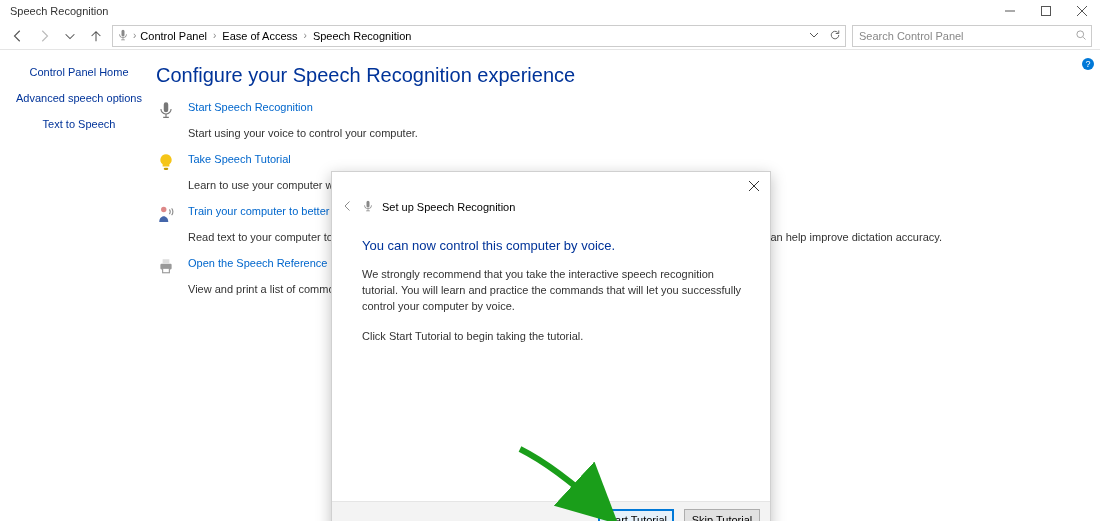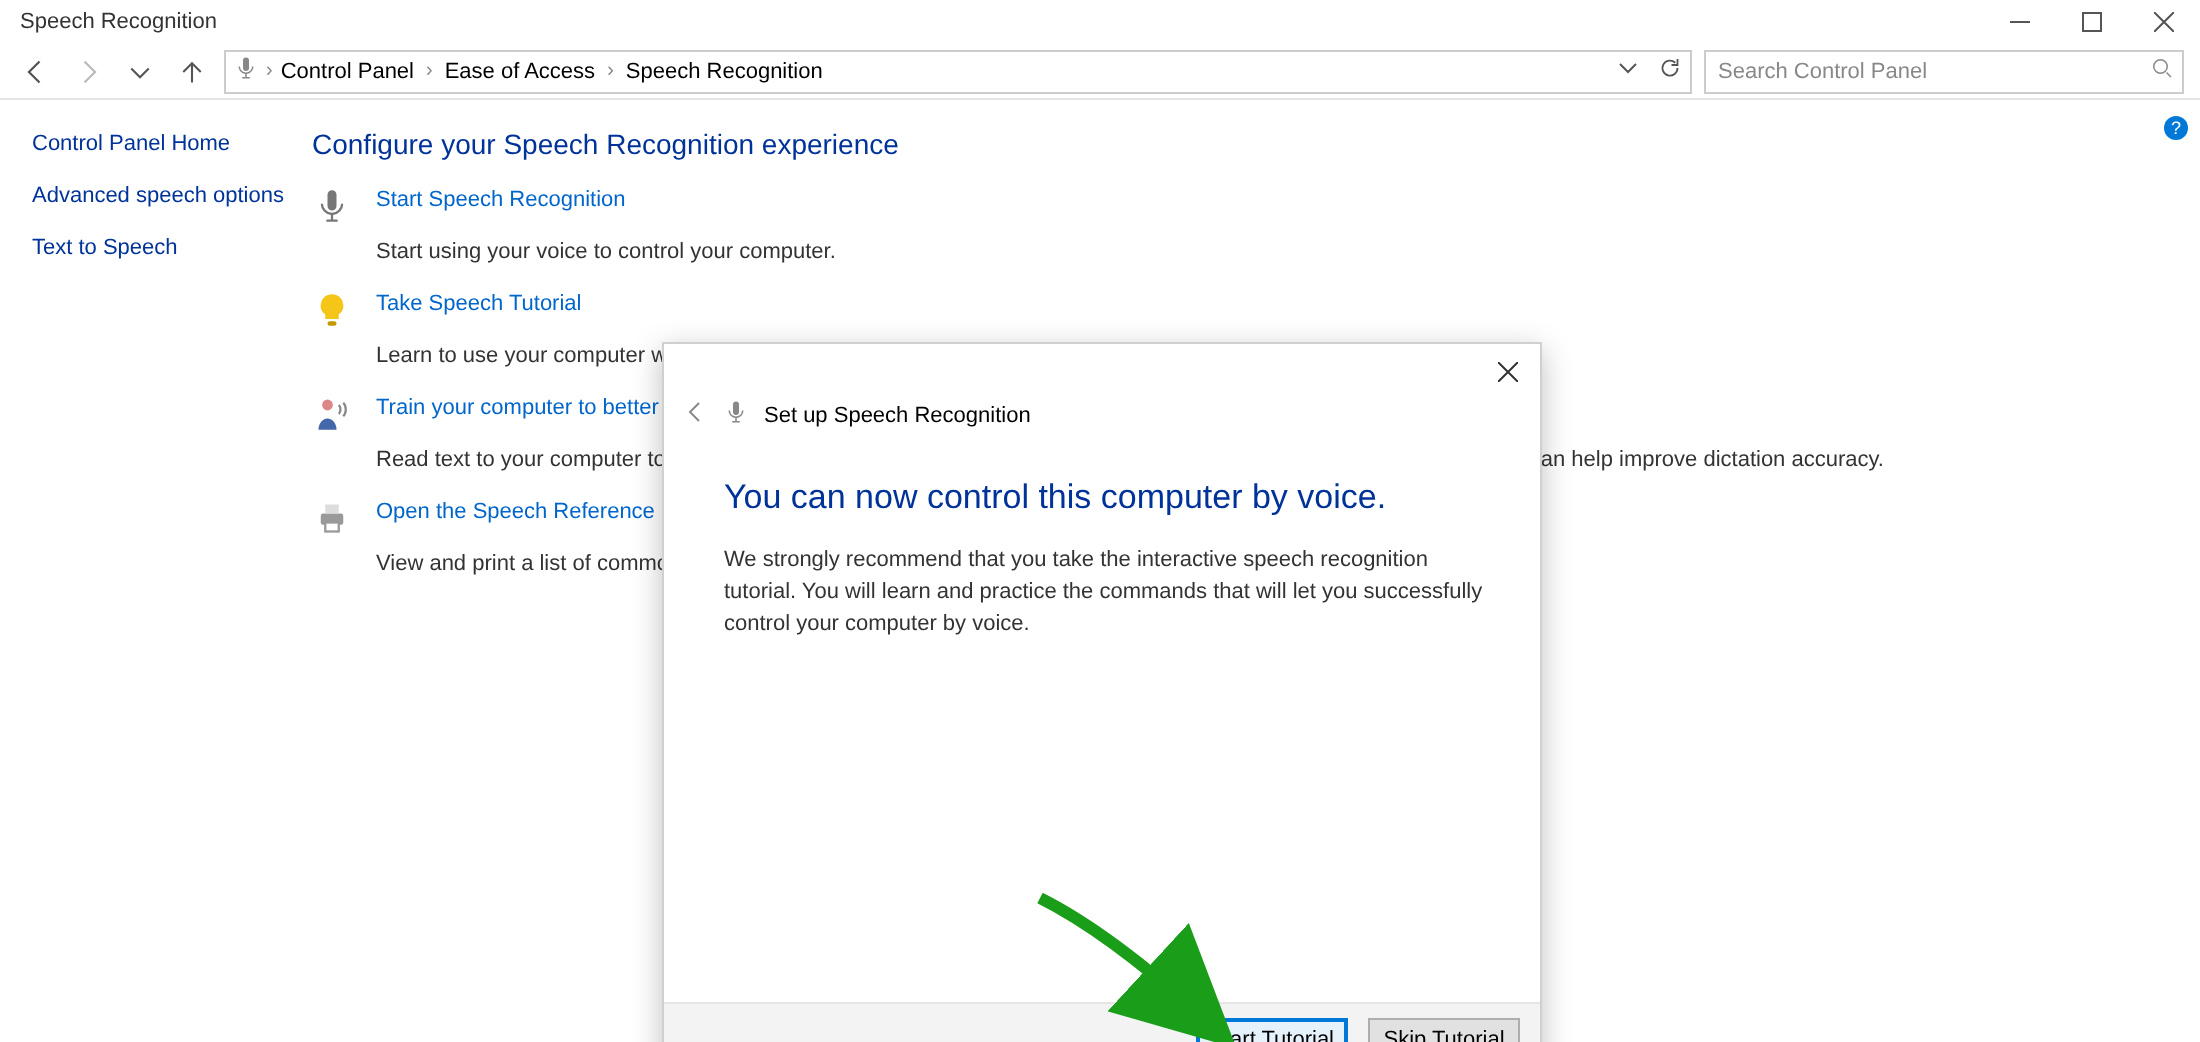--- a/index.html
+++ b/index.html
@@ -21,42 +21,42 @@
   .bc-text { display:flex; align-items:center; gap:6px; color:#000;justify-content:flex-end; }
   .bc-sep { color:#888; font-size:10px; }
   .breadcrumb-box .endctrl { margin-left:auto; display:flex; align-items:center; gap:10px; }
   .search-box { width:240px; height:22px; border:1px solid #cccccc; display:flex; align-items:center; padding:0 4px; gap:6px; color:#777; background:#fff; }
   .search-box input { border:none; outline:none; flex:1; font:inherit; color:#333; }
   .search-box input::placeholder { color:#888; }
 
   
   .body { display:flex; height:calc(100% - 50px); position:relative; }
   .leftnav { width:150px; padding:16px 8px 0 16px; }
-  .leftnav a { display:block; color:#003399; text-decoration:none; margin-bottom:14px; cursor:pointer; }
+  .leftnav a { display:block; color:#003399; text-decoration:none; margin-bottom:14px; cursor:pointer;text-align:center; }
 
   .content { flex:1; padding:14px 10px 0 6px; position:relative; }
-  .page-title { color:#003399; font-size:14px; font-weight:400; margin:0 0 14px 0; }
+  .page-title { color:#003399; font-size:20px; font-weight:400; margin:0 0 14px 0; }
 
   .item { display:flex; gap:12px; margin-bottom:14px; }
   .item .icon { width:20px; height:20px; flex:0 0 20px; display:flex; align-items:flex-start; justify-content:center; }
   .item .icon svg { width:18px; height:18px; }
   .item .txt a { color:#0066cc; text-decoration:none; }
   .item .txt .desc { color:#333; margin-top:14px; }
 
   .help-badge { position:absolute; top:8px; right:6px; width:12px; height:12px; border-radius:50%; background:#0078d7; color:#fff; font-size:9px; line-height:12px; text-align:center; }
 
   
   .modal { position:absolute; left:331px; top:121px; width:440px; height:367px; background:#fff; border:1px solid #d0d0d0; box-shadow:0 4px 14px rgba(0,0,0,.25); display:flex; flex-direction:column; }
   .modal .m-title { height:26px; display:flex; align-items:center; padding:2px 6px 0 10px; }
   .modal .m-title .close { margin-left:auto; width:20px; height:20px; display:flex; align-items:center; justify-content:center; }
   .modal .m-title .close svg { width:10px; height:10px; }
   .modal .m-subhead { display:flex; align-items:center; gap:8px; padding:2px 10px 10px 10px; border-bottom:0; }
   .modal .m-subhead .back svg, .modal .m-subhead .mic svg { width:12px; height:12px; }
   .modal .m-body { padding:14px 24px 0 30px; flex:1; }
-  .modal .m-heading { color:#003399; font-size:17px; margin-bottom:14px; }
+  .modal .m-heading { color:#003399; font-size:13px; margin-bottom:14px; }
   .modal .m-text { color:#333; line-height:1.45; margin-bottom:14px; }
   .modal .m-foot { height:36px; border-top:1px solid #e5e5e5; background:#f3f3f3; display:flex; align-items:center; justify-content:flex-end; gap:10px; padding:0 10px; }
   .modal .btn { min-width:76px; height:21px; border:1px solid #adadad; background:#e1e1e1; font:inherit; cursor:pointer; }
   .modal .btn.primary { border:1px solid #0078d7; box-shadow:0 0 0 1px #0078d7 inset; background:#e5f1fb; }
 
   
   .arrow { position:absolute; left:510px; top:394px; pointer-events:none; }
 </style>
 </head>
 <body>
@@ -222,20 +222,21 @@
             <path d="M10 2L4 8l6 6" fill="none" stroke="#888" stroke-width="1.3"></path>
           </svg></span>
       <span class="mic"><svg viewBox="0 0 16 16">
             <path fill="#888" d="M8 1a2 2 0 0 0-2 2v5a2 2 0 0 0 4 0V3a2 2 0 0 0-2-2zM4 7a4 4 0 0 0 8 0h1a5 5 0 0 1-4.5 4.98V14h2v1h-5v-1h2v-2.02A5 5 0 0 1 3 7h1z"></path>
           </svg></span>
       <span>Set up Speech Recognition</span>
     </div>
     <div class="m-body">
       <div class="m-heading">You can now control this computer by voice.</div>
       <div class="m-text">We strongly recommend that you take the interactive speech recognition tutorial. You will learn and practice the commands that will let you successfully control your computer by voice.</div>
+      <div class="m-text">Click Start Tutorial to begin taking the tutorial.</div>
     </div>
     <div class="m-foot">
       <button class="btn primary">Start Tutorial</button>
       <button class="btn">Skip Tutorial</button>
     </div>
   </div>
 
   <svg class="arrow" width="110" height="80">
     <defs>
       <marker id="ah" markerWidth="10" markerHeight="10" refX="7" refY="5" orient="auto">

